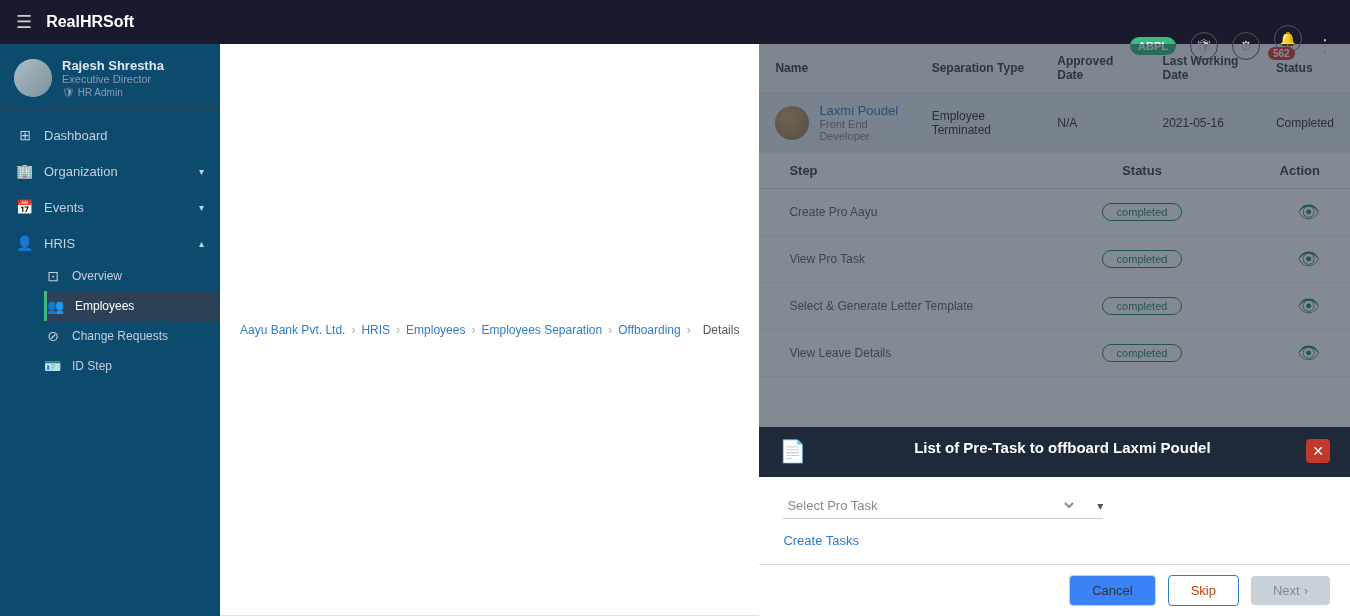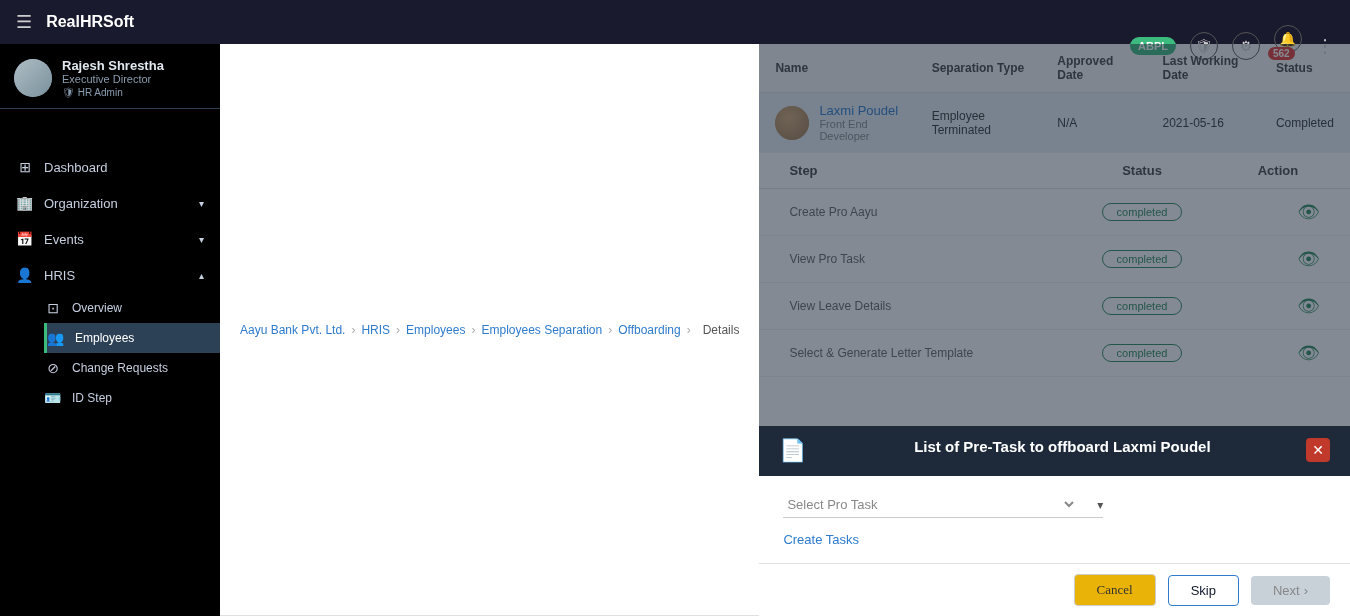--- a/index.html
+++ b/index.html
@@ -53,27 +53,26 @@
     
     .main-layout {
       display: flex;
       flex: 1;
       overflow: hidden;
     }
 
     
     .sidebar {
       width: 220px;
-      background: #000000;
+      background: #0c4a6e;
       color: #c5cfe0;
       flex-shrink: 0;
       display: flex;
       flex-direction: column;
       overflow-y: auto;
-      gap: 32px;
     }
     .sidebar-profile {
       display: flex;
       align-items: center;
       gap: 10px;
       padding: 14px 14px 10px;
       border-bottom: 1px solid #2d3d52;
     }
     .avatar {
       width: 38px; height: 38px;
@@ -198,21 +197,21 @@
     }
     .steps-table thead th {
       background: #fff;
       color: #444;
       font-weight: 600;
       padding: 10px 30px;
       text-align: left;
       border-bottom: 1px solid #e0e0e0;
       font-size: 13px;
     }
-    .steps-table thead th:last-child { }
+    .steps-table thead th:last-child { text-align: right; }
     .steps-table tbody tr { border-bottom: 1px solid #f0f0f0; }
     .steps-table tbody td {
       padding: 12px 30px;
       font-size: 12px;
       color: #555;
     }
     .steps-table tbody td:nth-child(2) { text-align: center; }
     .steps-table tbody td:last-child { text-align: right; }
 
     .badge-completed {
@@ -313,28 +312,27 @@
       gap: 12px;
     }
     .btn {
       padding: 7px 22px;
       border-radius: 4px;
       font-size: 13px;
       cursor: pointer;
       border: none;
     }
     .btn-cancel {
-      background: #eab308;
+      background: #3b82f6;
       color: #333;
       border: 1px solid #ccc;
-      font-family: Liberation Serif, serif;
     }
     .btn-skip {
       background: #fff;
-      color: #0f172a;
+      color: #c2410c;
       border: 1px solid #2e7bcd;
     }
     .btn-next {
       background: #c8d0d8;
       color: #888;
       border: none;
       display: flex; align-items: center; gap: 4px;
     }
   </style>
 </head>
@@ -485,30 +483,30 @@
             <tr>
       <td style="color:#666;">View Pro Task</td>
       <td style="text-align:center;">
         <span class="badge-completed">completed</span>
       </td>
       <td style="text-align:right;">
         <span class="eye-icon">👁</span>
       </td>
     </tr>
             <tr>
-      <td style="color:#666;">View Leave Details</td>
+      <td style="color:#666;">Select &amp; Generate Letter Template</td>
       <td style="text-align:center;">
         <span class="badge-completed">completed</span>
       </td>
       <td style="text-align:right;">
         <span class="eye-icon">👁</span>
       </td>
     </tr>
             <tr>
-      <td style="color:#666;">Select &amp; Generate Letter Template</td>
+      <td style="color:#666;">View Leave Details</td>
       <td style="text-align:center;">
         <span class="badge-completed">completed</span>
       </td>
       <td style="text-align:right;">
         <span class="eye-icon">👁</span>
       </td>
     </tr>
           </tbody>
       </table>
 

